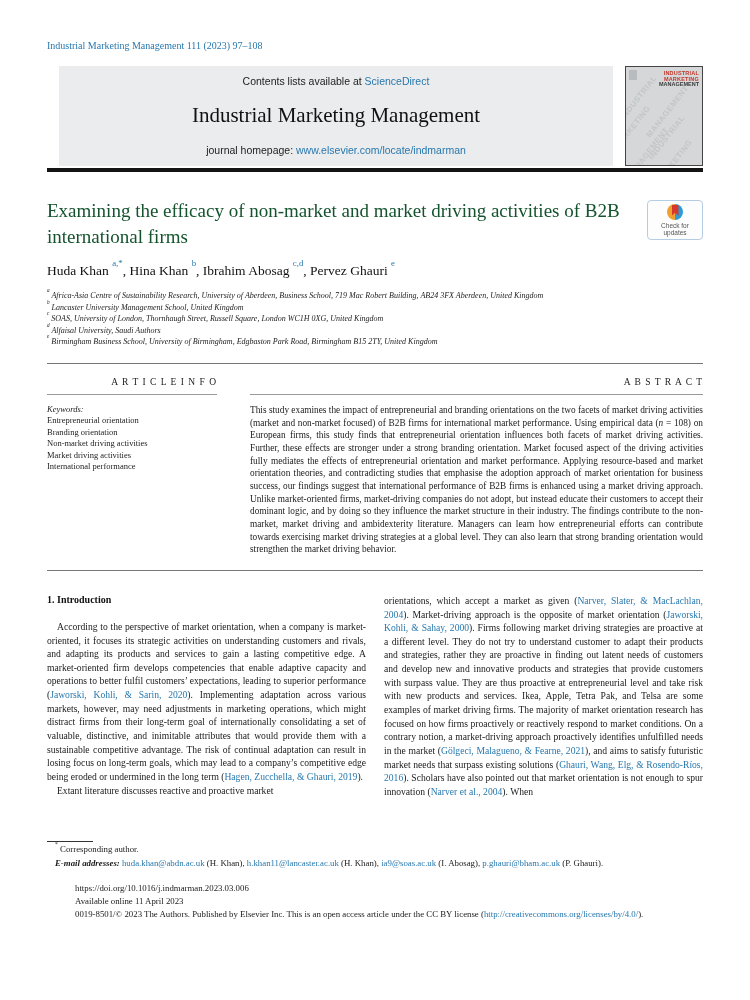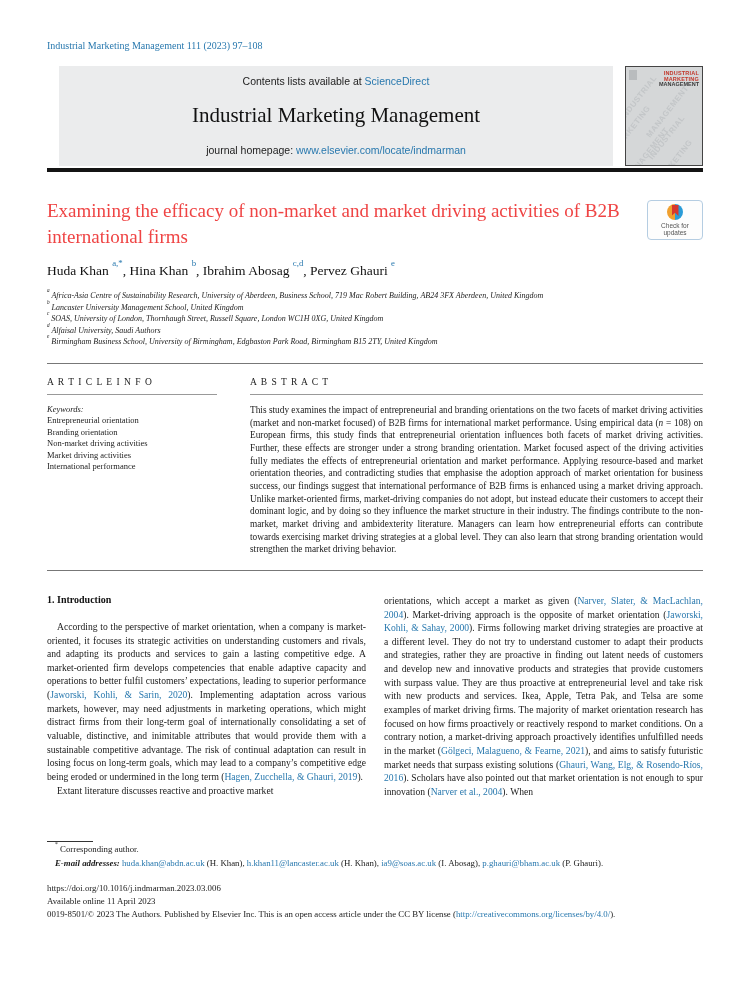--- a/index.html
+++ b/index.html
@@ -29,59 +29,59 @@
   .cover { width:78px; margin-left:12px; background:#d5d7d8; border:1px solid #444; position:relative; overflow:hidden; }
   .cover-title { position:absolute; top:4px; right:3px; text-align:right; line-height:5.5px; z-index:2; }
   .cover-title .red { display:block; color:#c2372b; font-family:"Liberation Sans",sans-serif; font-weight:bold; font-size:5.5px; letter-spacing:0.2px; }
   .cover-title .dark { display:block; color:#3a3a3a; font-family:"Liberation Sans",sans-serif; font-weight:bold; font-size:5.5px; }
   .cover-logo { position:absolute; top:3px; left:3px; width:8px; height:10px; background:#b9bcbe; z-index:2; }
   .pat { position:absolute; font-family:"Liberation Sans",sans-serif; font-weight:bold; font-size:8px; color:#c3c6c8; transform:rotate(-52deg); white-space:nowrap; letter-spacing:0.5px; z-index:1; }
   .black-bar { height:4px; background:#141414; margin-top:2px; }
 
   
   .title-row { display:flex; margin-top:26px; }
-  h1.article-title { font-size:19px; font-weight:normal; line-height:26px; color:#ef4444; flex:1; padding-right:18px; }
+  h1.article-title { font-size:19px; font-weight:normal; line-height:26px; color:#14532d; flex:1; padding-right:18px; }
   .crossmark { width:56px; height:40px; border:1px solid #b5cde2; border-radius:4px; background:#fdfdfd; display:flex; flex-direction:column; align-items:center; justify-content:center; flex-shrink:0; margin-top:2px; }
   .cm-circle { width:16px; height:16px; border-radius:50%; background:linear-gradient(90deg,#f0a02f 0 50%, #2a9cd8 50% 100%); display:flex; align-items:flex-start; justify-content:center; }
   .cm-bookmark { width:7px; height:11px; background:#d6382e; margin-top:1px; clip-path:polygon(0 0,100% 0,100% 100%,50% 70%,0 100%); }
   .cm-text { font-family:"Liberation Sans",sans-serif; font-size:6.5px; line-height:7px; color:#555; text-align:center; margin-top:2px; }
   .authors { font-size:13.5px; margin-top:13px; color:#111; }
   .affiliations { margin-top:11px; }
   .affil { font-style:italic; font-size:8px; line-height:11.6px; color:#222; }
   .affil sup { font-style:italic; }
 
   
   .rule { border-top:1px solid #777; }
   .rule-top { margin-top:15px; }
   .sec-rule { border-top:1.5px solid #999; margin-top:7px; }
 
   
   .info-abs-row { display:flex; padding-top:13px; padding-bottom:14px; }
   .info-col { width:170px; flex-shrink:0; }
   .abs-col { flex:1; margin-left:33px; }
-  .sec-heading { font-size:9.5px; letter-spacing:1px; color:#222; }
+  .sec-heading { font-size:9.5px; letter-spacing:1px; color:#222;text-align:right; }
   .kw-label { font-size:8.5px; font-style:italic; margin-top:9px; line-height:11.5px; }
   .kw { font-size:8.5px; line-height:11.5px; }
   .abs-text { font-size:9.3px; line-height:12.65px; text-align:justify; margin-top:9px; color:#1a1a1a; }
 
   
   .body-cols { display:flex; margin-top:23px; }
   .bcol { width:321px; }
   .bcol + .bcol { margin-left:18px; }
   h2.intro-h { font-size:10px; font-weight:bold; color:#111; margin-bottom:15px; }
   .bcol p { font-size:9.6px; line-height:13.65px; text-align:justify; color:#1a1a1a; }
   .bcol p.indent { text-indent:10px; }
 
   
   .bottom-block { position:absolute; top:841px; left:47px; right:47px; }
   .fn-rule { width:46px; border-top:1px solid #333; }
   .fn-line { font-size:8.8px; line-height:13.5px; color:#1a1a1a; }
   .fn-line.first { padding-left:8px; margin-top:1px; }
   .fn-line.emails { padding-left:8px; }
-  .footer-block { margin-top:12px; }
+  .footer-block { margin-top:12px;margin-left:28px; }
   .footer-block div { font-size:8.8px; line-height:13.2px; color:#1a1a1a; }
 
   
   .tree-svg { display:block; }
 </style>
 </head>
 <body>
 
 <div class="page">
   <div class="content">

